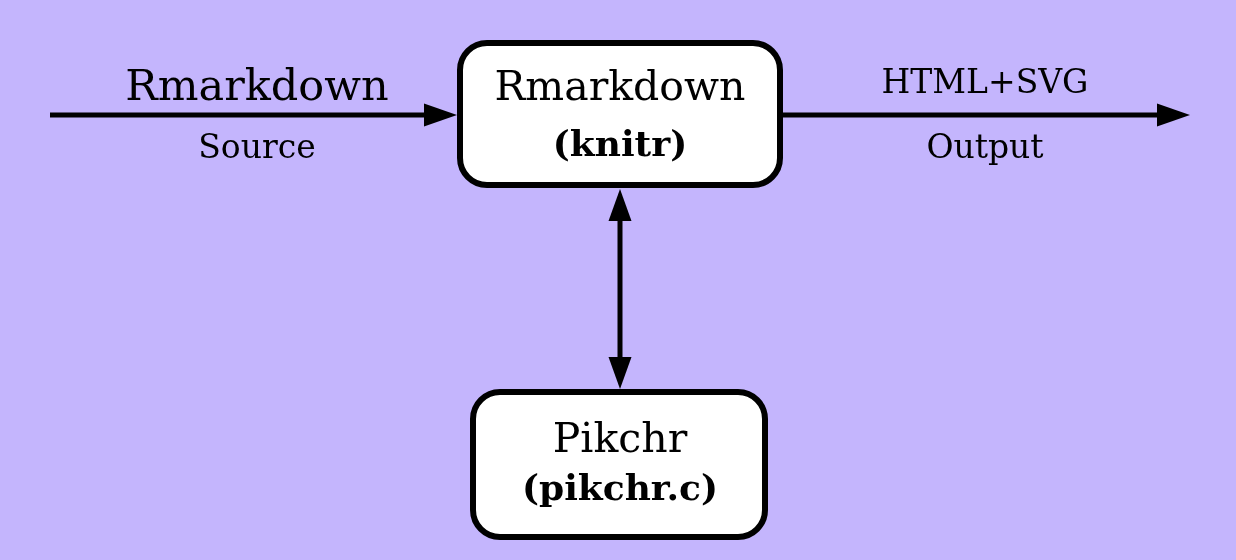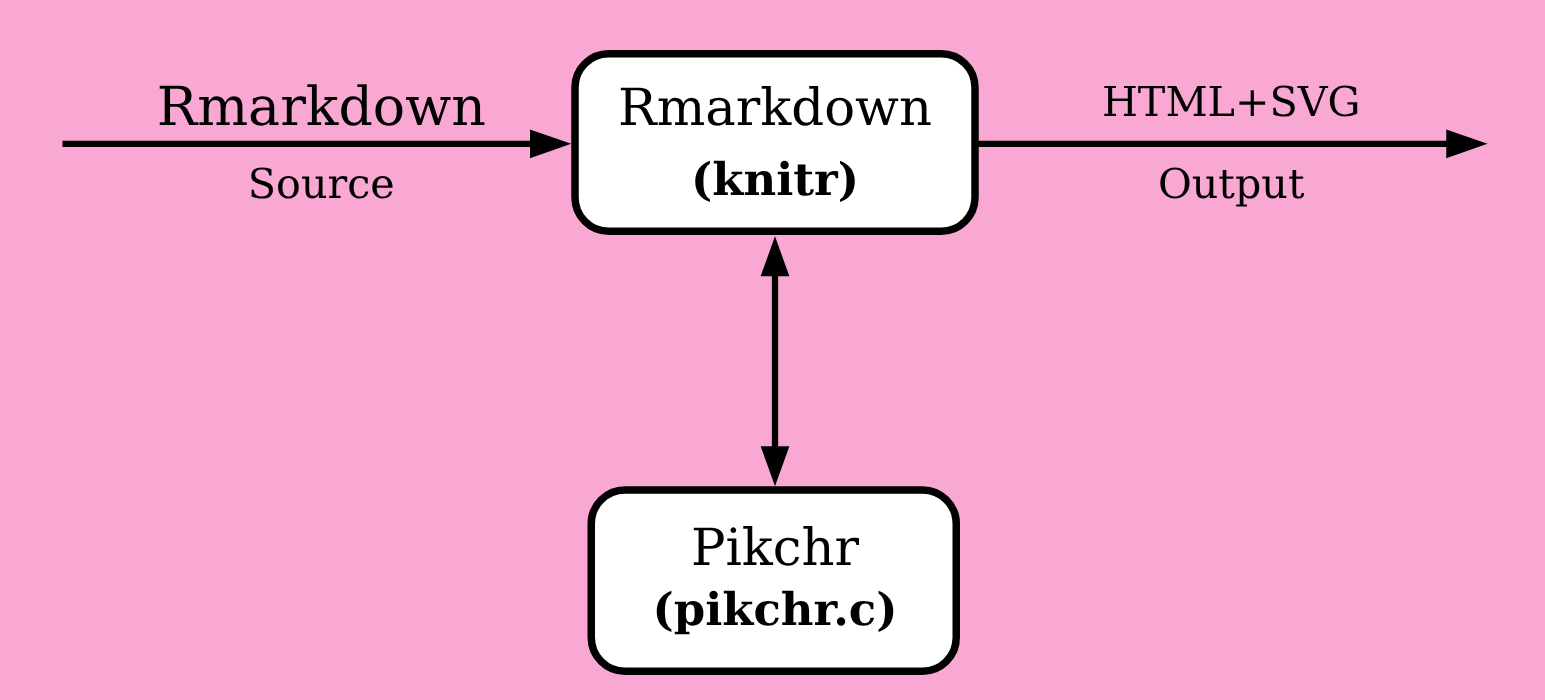--- a/index.html
+++ b/index.html
@@ -4,21 +4,21 @@
 <style>
   html, body {
     margin: 0;
     padding: 0;
     background: #ffffff;
   }
   .stage {
     position: relative;
     width: 1236px;
     height: 560px;
-    background: #f9a8d4;
+    background: #c4b5fd;
     overflow: hidden;
     font-family: "DejaVu Serif", serif;
   }
   svg text {
     fill: #000000;
     text-anchor: middle;
     font-family: "DejaVu Serif", serif;
   }
   .txt-lg  { font-size: 43px; }
   .txt-md  { font-size: 41px; }

